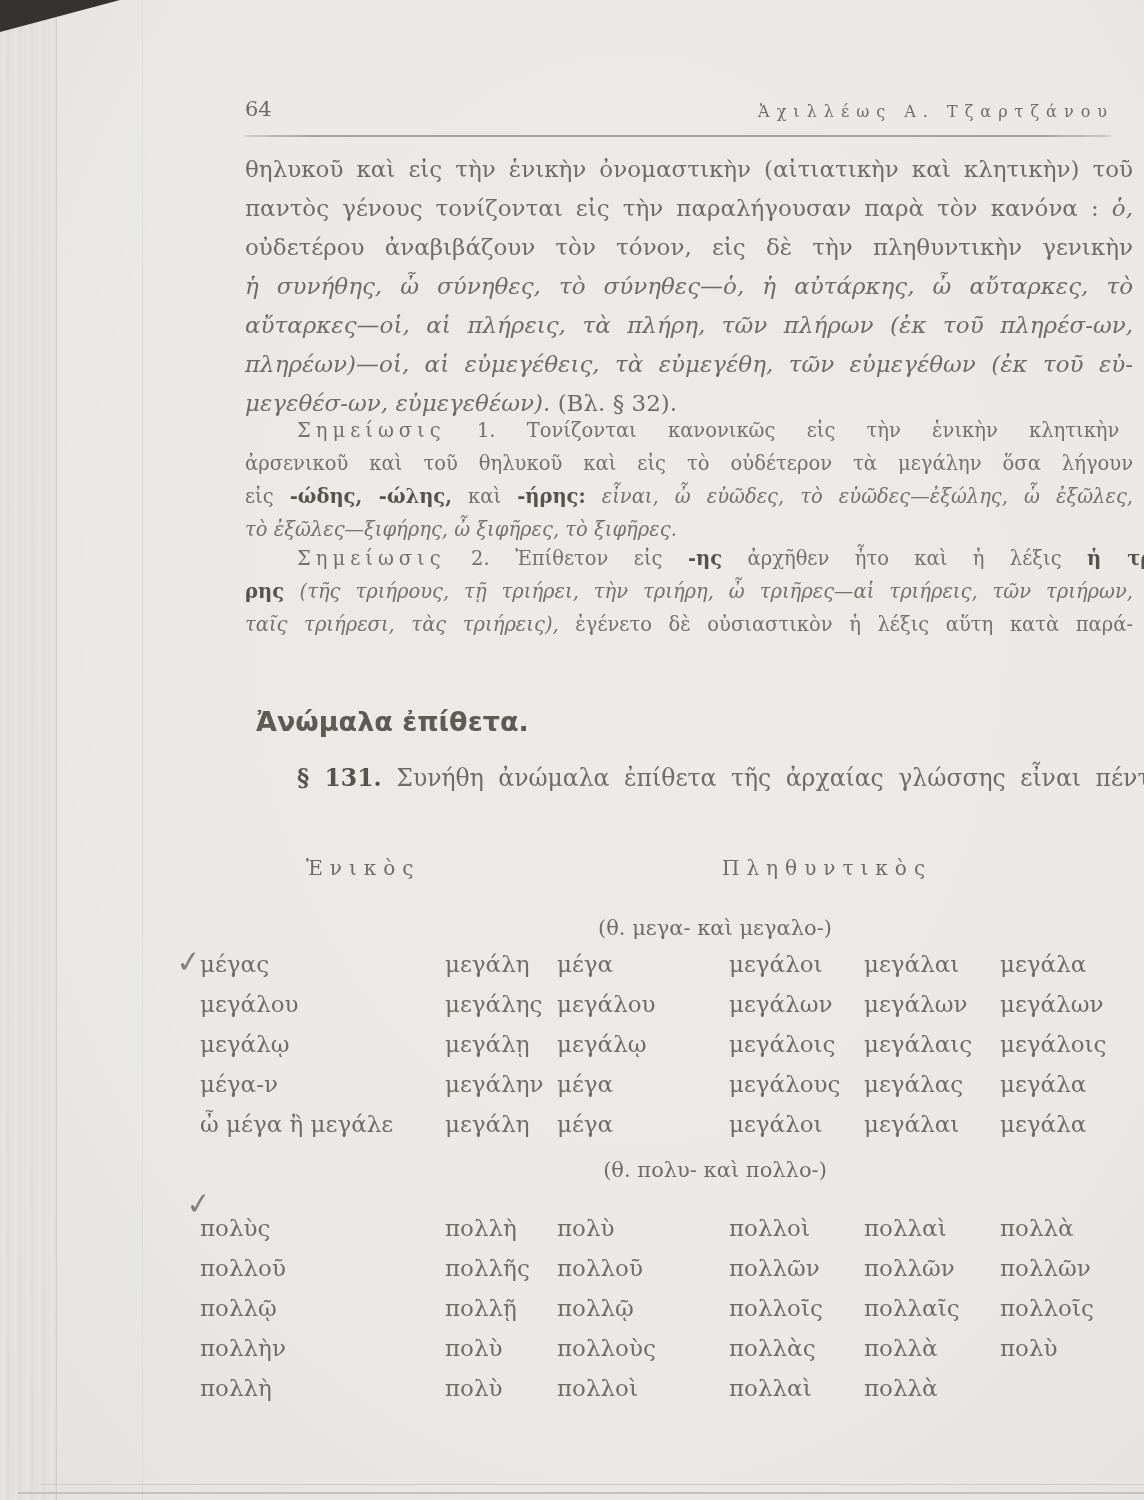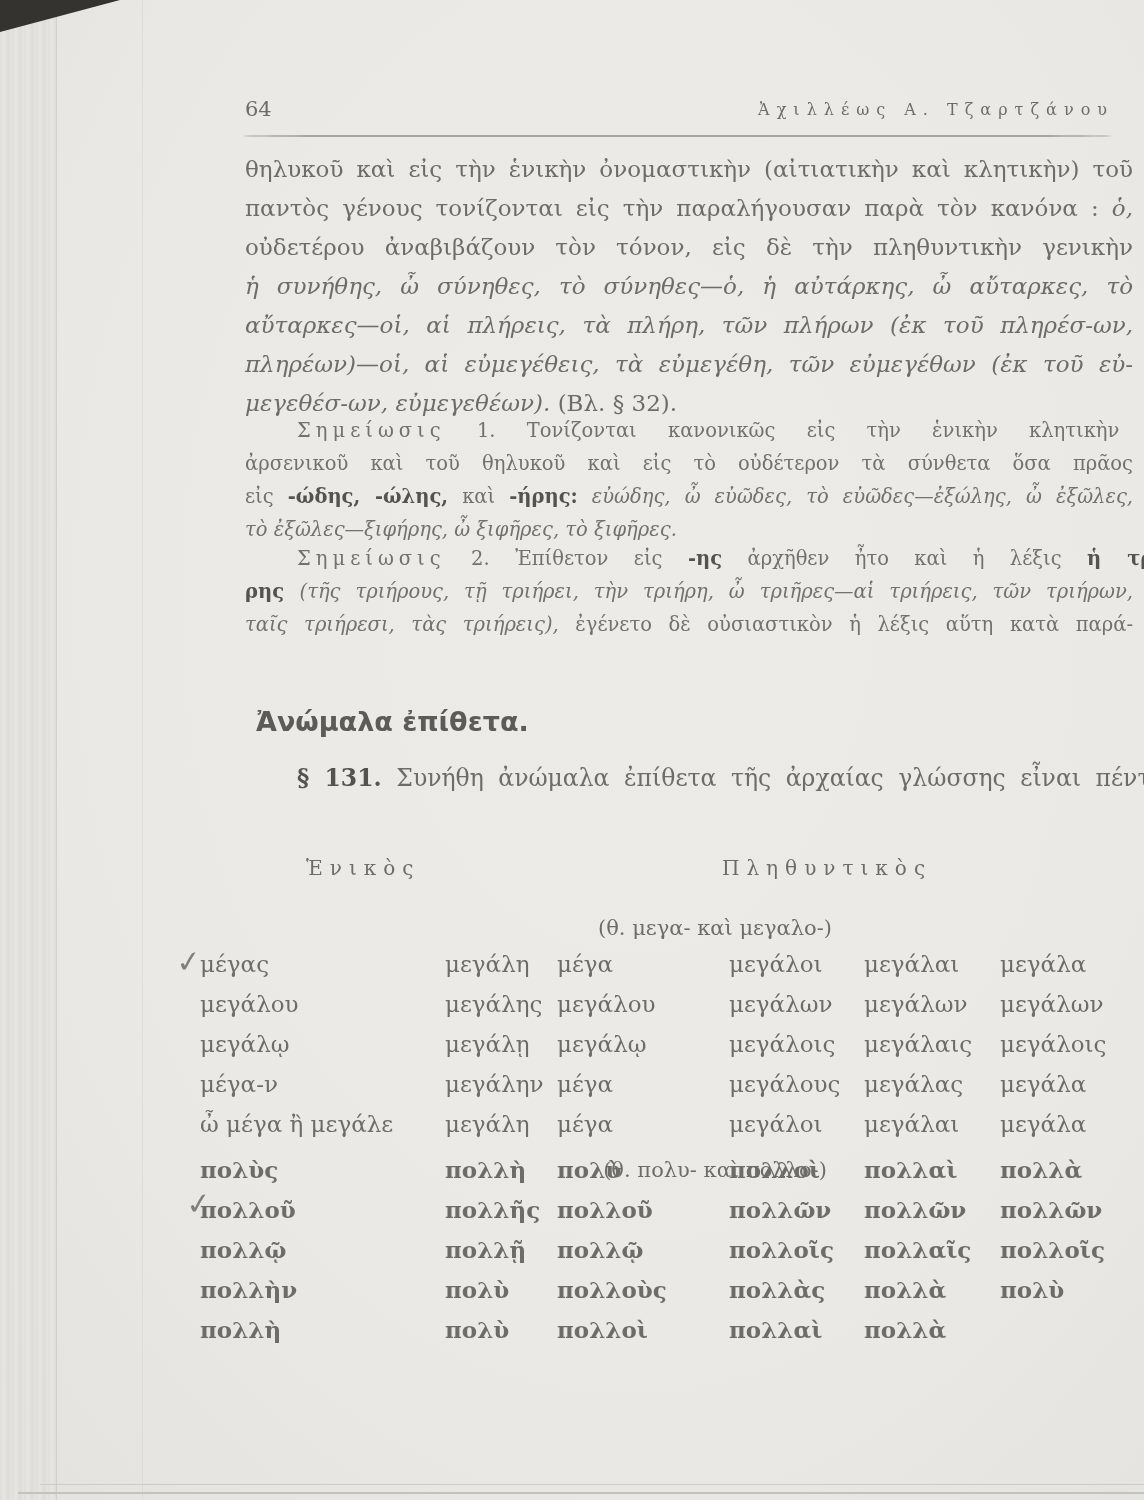--- a/index.html
+++ b/index.html
@@ -19,21 +19,21 @@
         opacity:.8;}
   .crease{position:absolute;top:0;height:100%;width:1px;background:#c9c8c4;}
   .c1{left:56px;opacity:.7;}
   .c2{left:142px;opacity:.35;}
   .corner{position:absolute;left:0;top:0;width:120px;height:32px;background:#34332f;
         clip-path:polygon(0 0,100% 0,0 100%);}
   .edge{position:absolute;height:1px;background:#cccbc7;}
   .e1{left:40px;right:0;top:1484px;}
   .e2{left:18px;right:0;top:1492px;height:2px;background:#c3c2be;}
 
-  .header{position:absolute;top:97px;left:245px;right:30px;display:flex;justify-content:space-between;align-items:center;}
+  .header{position:absolute;top:97px;left:245px;right:30px;display:flex;justify-content:space-between;align-items:flex-end;}
   .pagenum{font-size:21px;color:var(--ink);}
   .runtitle{font-size:16px;letter-spacing:7px;color:var(--ink);}
   .rule{position:absolute;top:135px;left:243px;width:869px;border-top:2px solid var(--rule);border-radius:50%/4px;opacity:.75;}
 
   .line{width:100%;}
   .j{text-align:justify;text-align-last:justify;}
   .last{text-align-last:left;}
 
   .main-para{position:absolute;top:150px;left:245px;width:888px;font-size:23px;line-height:39px;}
   .note{position:absolute;left:245px;width:888px;font-size:19.5px;line-height:33px;color:#73716c;}
@@ -55,21 +55,21 @@
   .sing{position:absolute;left:306px;}
   .plur{position:absolute;left:722px;}
 
   .caption{position:absolute;left:260px;width:910px;text-align:center;font-size:21px;color:var(--ink);}
   .cap1{top:916px;}
   .cap2{top:1158px;}
 
   .decl{position:absolute;left:200px;display:grid;grid-template-columns:245px 112px 172px 135px 136px 110px;
         grid-auto-rows:40px;font-size:23px;line-height:40px;color:var(--ink);}
   .t1{top:944px;}
-  .t2{top:1150px;font-weight:bold;}
+  .t2{top:1208px;}
   .cell{white-space:nowrap;}
 
   .check{position:absolute;font-size:30px;color:var(--pencil);opacity:.85;transform:rotate(-6deg);
         font-family:"DejaVu Sans","Liberation Sans",sans-serif;}
   .check1{left:176px;top:944px;}
   .check2{left:186px;top:1186px;}
 </style>
 </head>
 <body>
 
@@ -91,22 +91,22 @@
     <div class="line j"><span class="s-n">παντὸς γένους τονίζονται εἰς τὴν παραλήγουσαν παρὰ τὸν κανόνα : </span><span class="s-i">ὁ,</span></div>
     <div class="line j"><span class="s-n">οὐδετέρου ἀναβιβάζουν τὸν τόνον, εἰς δὲ τὴν πληθυντικὴν γενικὴν</span></div>
     <div class="line j"><span class="s-i">ἡ συνήθης, ὦ σύνηθες, τὸ σύνηθες—ὁ, ἡ αὐτάρκης, ὦ αὔταρκες, τὸ</span></div>
     <div class="line j"><span class="s-i">αὔταρκες—οἱ, αἱ πλήρεις, τὰ πλήρη, τῶν πλήρων (ἐκ τοῦ πληρέσ-ων,</span></div>
     <div class="line j"><span class="s-i">πληρέων)—οἱ, αἱ εὐμεγέθεις, τὰ εὐμεγέθη, τῶν εὐμεγέθων (ἐκ τοῦ εὐ-</span></div>
     <div class="line j last"><span class="s-i">μεγεθέσ-ων, εὐμεγεθέων). </span><span class="s-n">(Βλ. § 32).</span></div>
   </div>
 
   <div class="note note1">
     <div class="line j first"><span class="note-label">Σημείωσις</span> <span>1.</span> <span><span class="s-n">Τονίζονται κανονικῶς εἰς τὴν ἑνικὴν κλητικὴν τοῦ</span></span></div>
-    <div class="line j"><span class="s-n">ἀρσενικοῦ καὶ τοῦ θηλυκοῦ καὶ εἰς τὸ οὐδέτερον τὰ σύνθετα ὅσα πρᾶος</span></div>
-    <div class="line j"><span class="s-n">εἰς </span><span class="s-b">-ώδης, -ώλης,</span><span class="s-n"> καὶ </span><span class="s-b">-ήρης:</span><span class="s-i"> εὐώδης, ὦ εὐῶδες, τὸ εὐῶδες—ἐξώλης, ὦ ἐξῶλες,</span></div>
+    <div class="line j"><span class="s-n">ἀρσενικοῦ καὶ τοῦ θηλυκοῦ καὶ εἰς τὸ οὐδέτερον τὰ μεγάλην ὅσα λήγουν</span></div>
+    <div class="line j"><span class="s-n">εἰς </span><span class="s-b">-ώδης, -ώλης,</span><span class="s-n"> καὶ </span><span class="s-b">-ήρης:</span><span class="s-i"> εἶναι, ὦ εὐῶδες, τὸ εὐῶδες—ἐξώλης, ὦ ἐξῶλες,</span></div>
     <div class="line j last"><span class="s-i">τὸ ἐξῶλες—ξιφήρης, ὦ ξιφῆρες, τὸ ξιφῆρες.</span></div>
   </div>
 
   <div class="note note2">
     <div class="line j first"><span class="note-label">Σημείωσις</span> <span>2.</span> <span><span class="s-n">Ἐπίθετον εἰς </span><span class="s-b">-ης</span><span class="s-n"> ἀρχῆθεν ἦτο καὶ ἡ λέξις </span><span class="s-b">ἡ τριή-</span></span></div>
     <div class="line j"><span class="s-b">ρης </span><span class="s-i">(τῆς τριήρους, τῇ τριήρει, τὴν τριήρη, ὦ τριῆρες—αἱ τριήρεις, τῶν τριήρων,</span></div>
     <div class="line j"><span class="s-i">ταῖς τριήρεσι, τὰς τριήρεις),</span><span class="s-n"> ἐγένετο δὲ οὐσιαστικὸν ἡ λέξις αὕτη κατὰ παρά-</span></div>
   </div>
 
   <h2 class="heading">Ἀνώμαλα ἐπίθετα.</h2>

